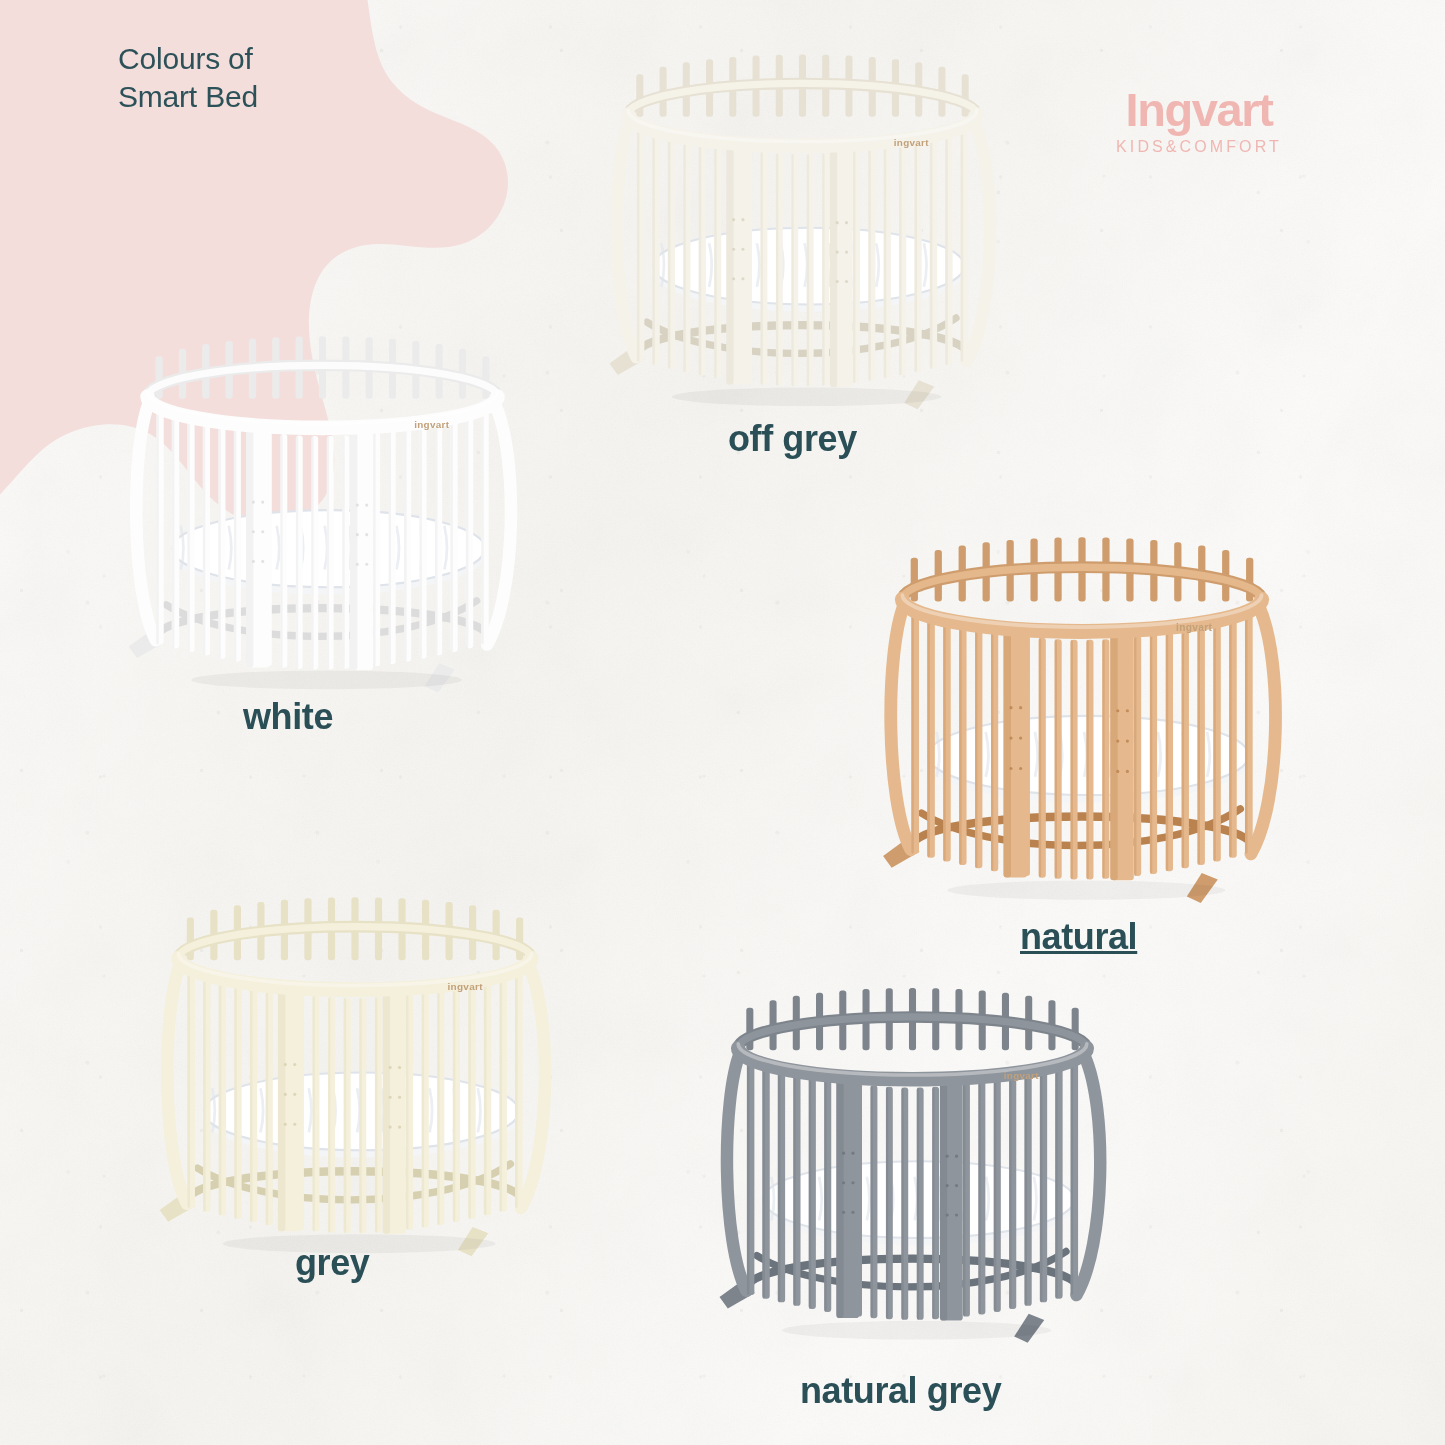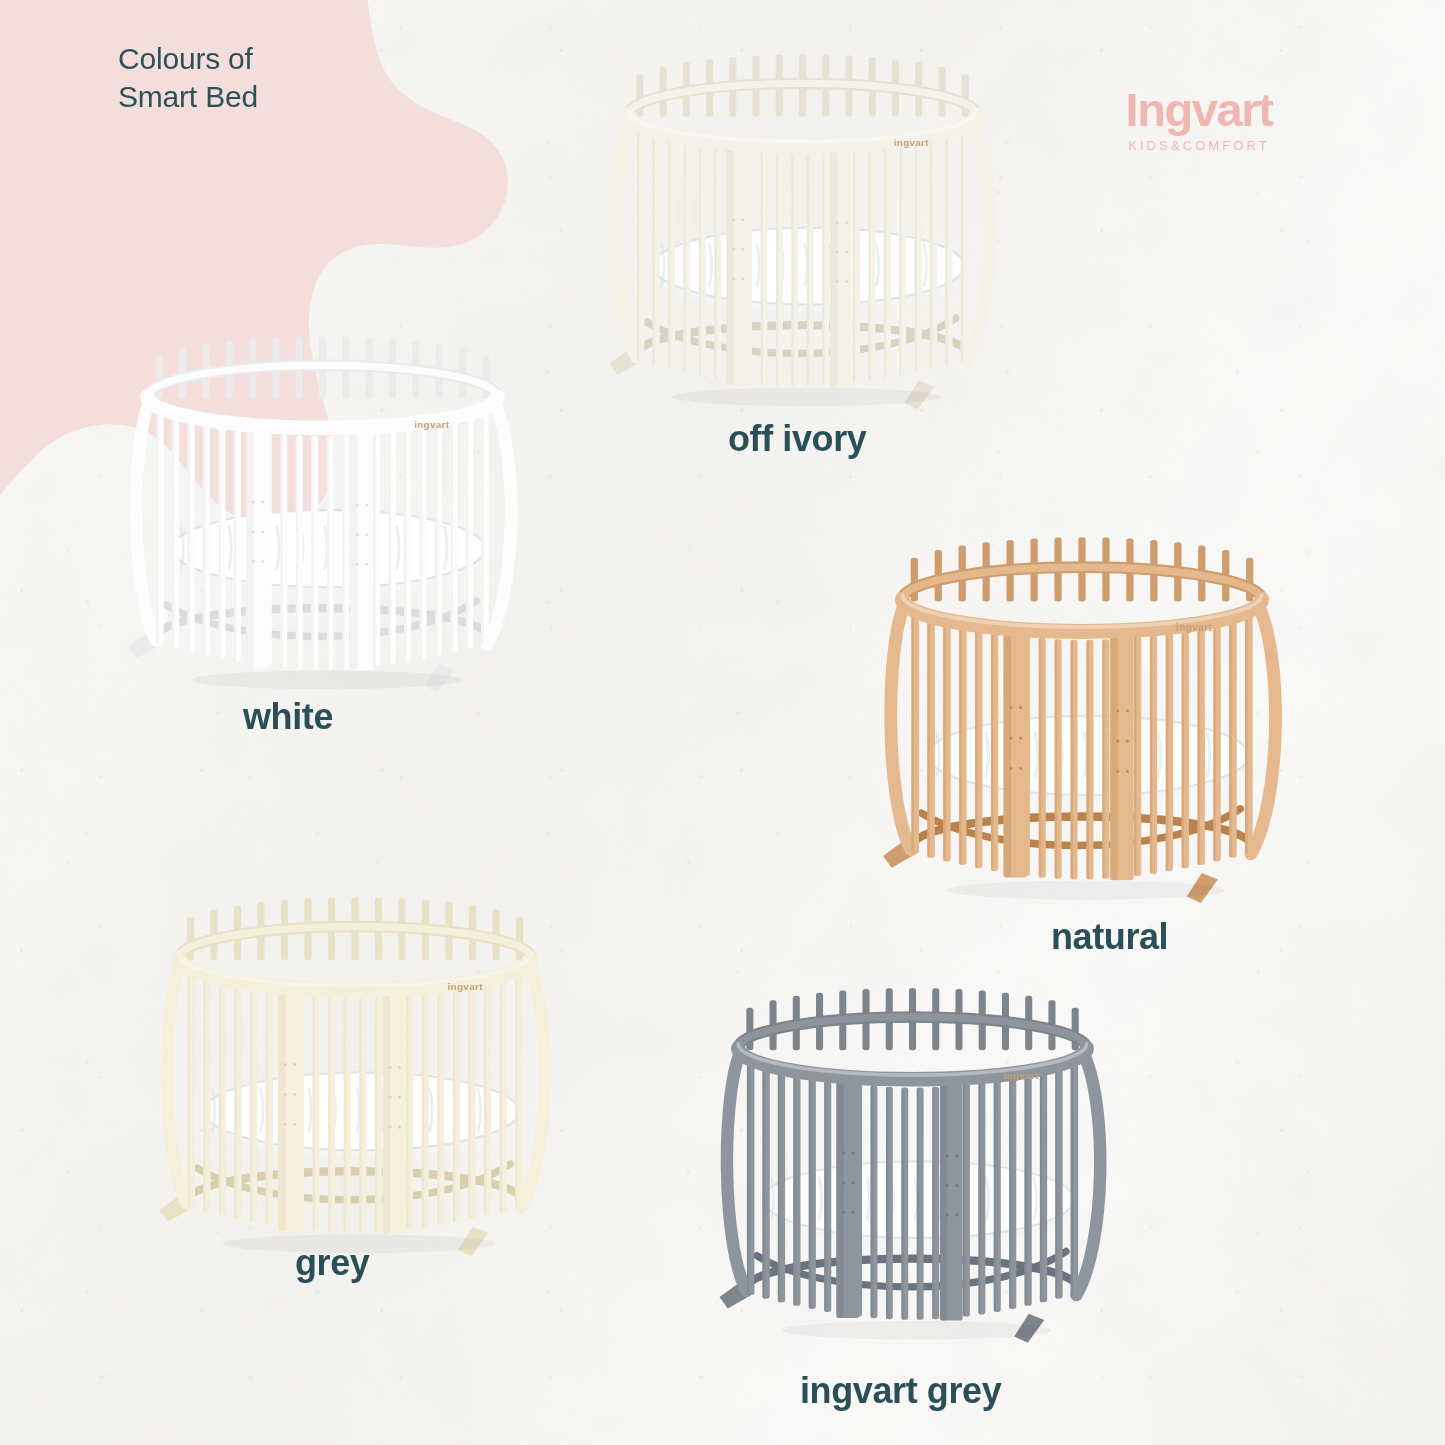--- a/index.html
+++ b/index.html
@@ -44,21 +44,21 @@
   
   #brand{
     position:absolute; left:1089px; top:86px; z-index:6;
     text-align:center; width:220px;
   }
   #brand-word{
     font-size:47px; font-weight:bold; line-height:1;
     letter-spacing:-1.4px;
   }
   #brand-sub{
-    font-size:13px; letter-spacing:3.1px; margin-top:5px;
+    font-size:16px; letter-spacing:3.1px; margin-top:5px;
   }
 
   
   .product{ position:absolute; z-index:4; }
   .product svg{ display:block; width:100%; height:100%; }
   .caption{
     position:absolute; z-index:7;
     font-size:36px; font-weight:bold; white-space:nowrap;
     letter-spacing:-.4px;
   }
@@ -646,17 +646,17 @@
         <circle cx="233.44" cy="222.9343530513567" r="1.5" fill="#6b737c" opacity=".8"></circle>
         <circle cx="242.44" cy="222.9343530513567" r="1.5" fill="#6b737c" opacity=".8"></circle>
         <path d="M 32 62 A 168 30 0 0 0 368 62" fill="none" stroke="#8f959c" stroke-width="14" stroke-linecap="round"></path>
         <path d="M 32 58 A 168 30 0 0 0 368 58" fill="none" stroke="#ffffff" stroke-width="3.5" stroke-linecap="round" opacity=".35"></path>
         <text x="288" y="92" font-family="Liberation Sans, sans-serif" font-size="9.5" font-weight="bold" fill="#c2a079" letter-spacing=".3">ingvart</text>
         <ellipse cx="204" cy="334" rx="130" ry="9" fill="#000" opacity=".045"></ellipse>
       </svg>
     </div>
   </div>
 
-<div class="caption" style="left: 728px; top: 418px; color: rgb(42, 79, 87);">off ivory</div>
+<div class="caption" style="left: 728px; top: 418px; color: rgb(42, 79, 87);">off grey</div>
 <div class="caption" style="left: 243px; top: 696px; color: rgb(42, 79, 87); text-align: right;">white</div>
-<div class="caption" style="left: 1051px; top: 916px; color: rgb(42, 79, 87);">natural</div>
+<div class="caption" style="left: 1020px; top: 916px; color: rgb(42, 79, 87); text-decoration: underline;">natural</div>
 <div class="caption" style="left: 295px; top: 1242px; color: rgb(42, 79, 87);">grey</div>
-<div class="caption" style="left: 800px; top: 1370px; color: rgb(42, 79, 87);">ingvart grey</div>
+<div class="caption" style="left: 800px; top: 1370px; color: rgb(42, 79, 87);">natural grey</div>
 
 </body></html>

